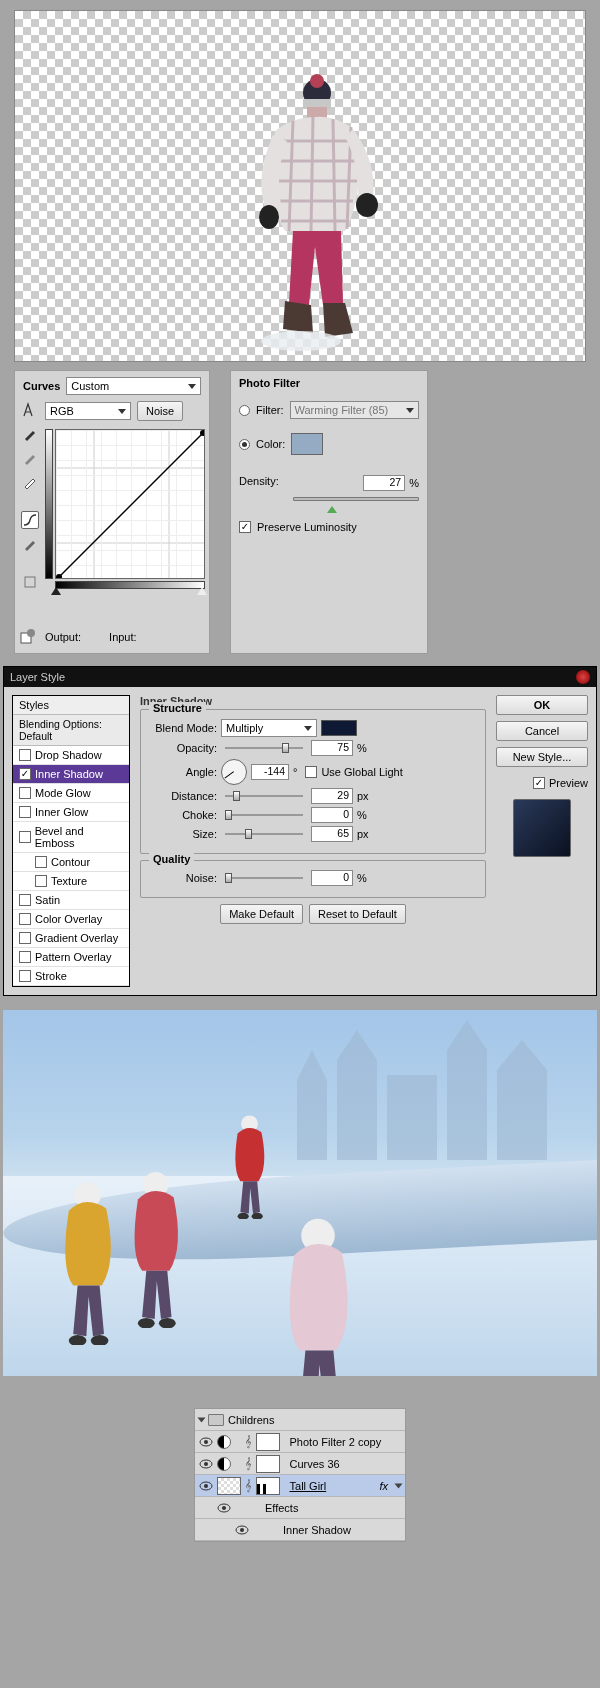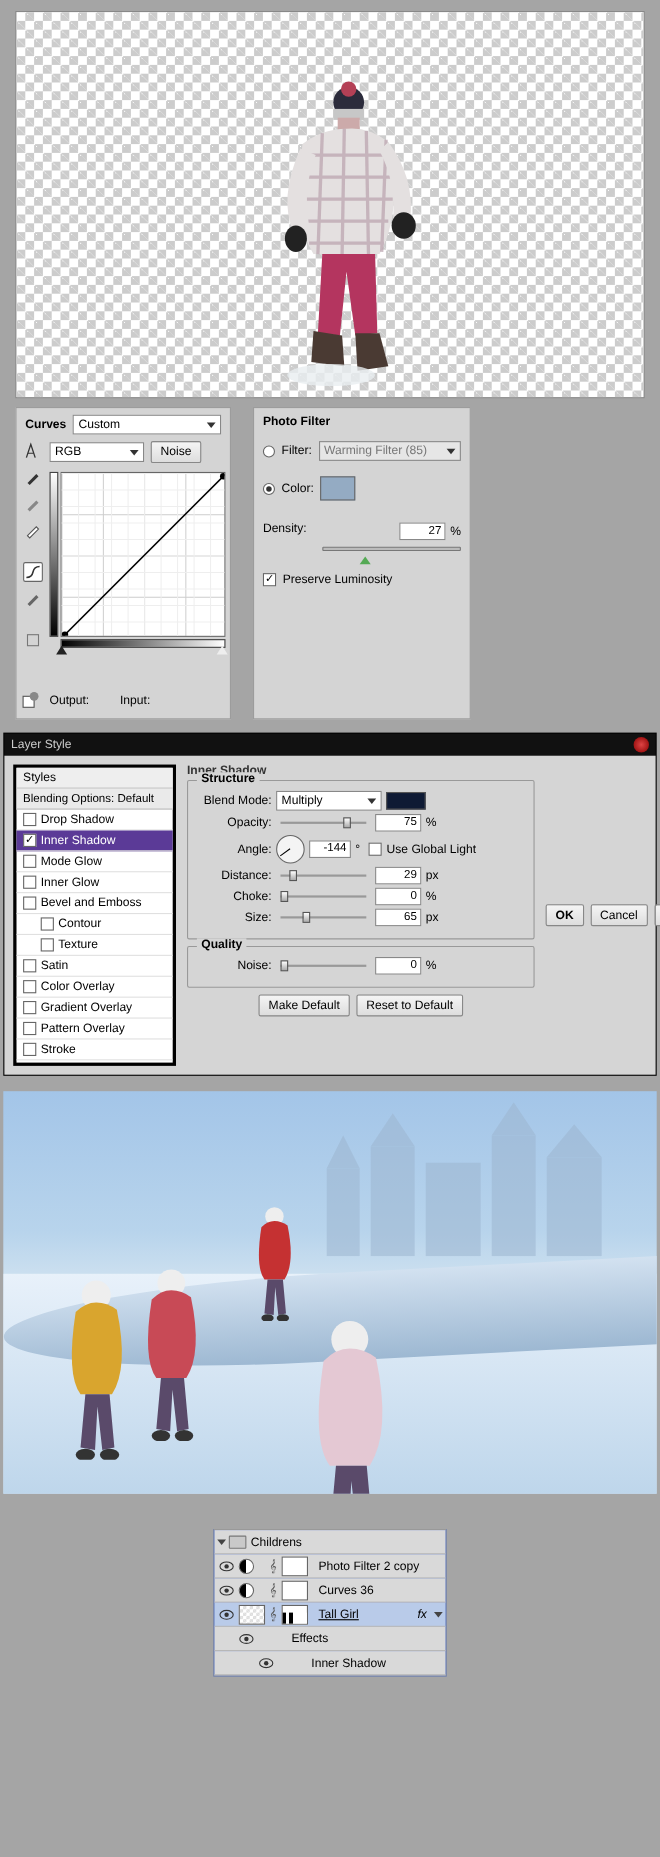--- a/index.html
+++ b/index.html
@@ -51,21 +51,21 @@
   .swatch { width:32px;height:22px; border:1px solid #666;}
   .num-input { width:42px; height:16px; background:#fff; border:1px solid #888; text-align:right; padding:0 3px; font-size:10.5px;}
   .slider-track { position:relative; height:4px; background:#bbb; border:1px solid #777; flex:1; border-radius:1px;}
   .dens-arrow{position:absolute;top:8px;width:0;height:0;border-left:5px solid transparent;border-right:5px solid transparent;border-bottom:7px solid #5a5;}
   
   
   .ls-dialog { margin: 12px 3px 0 3px; background:#000; padding:1px; }
   .ls-titlebar { background:#111; color:#ccc; display:flex; align-items:center; justify-content:space-between; height:20px; padding:0 6px;}
   .ls-closeic { width:14px;height:14px;border-radius:50%; background: radial-gradient(#d44,#800);}
   .ls-body { background:#d5d5d5; display:flex; padding:8px; gap:10px; min-height:290px;}
-  .ls-left { width:148px; background:#fff; border:3px solid #000000;}
+  .ls-left { width:118px; background:#fff; border:1px solid #000000;}
   .ls-left-head { background:#eee; border-bottom:1px solid #bbb; padding:3px 6px;}
   .ls-left-sub { background:#eaeaea; border-bottom:1px solid #bbb; padding:3px 6px; font-size:10.5px;}
   .ls-item { display:flex; align-items:center; gap:4px; padding:3px 6px; border-bottom:1px solid #e0e0e0;}
   .ls-item.sel { background:#5b3a97; color:#fff;}
   .ls-item.sel .checkbox{background:#fff;}
   .ls-item .checkbox.checked::after{color:#000;}
   .ls-item.indent { padding-left:22px;}
   
   .ls-center { flex:1; }
   .fieldset { border:1px solid #999; border-radius:2px; padding:6px 8px 8px 8px; margin-bottom:6px; position:relative;}
@@ -74,33 +74,33 @@
   .form-row { display:flex; align-items:center; margin:3px 0; gap:4px;}
   .form-lbl { width:68px; text-align:right; font-size:11px;}
   .color-chip { width:36px; height:16px; border:1px solid #555;}
   .angle-dial { width:26px;height:26px;border:1px solid #666;border-radius:50%;background:#f4f4f4;position:relative;}
   .angle-dial .needle{position:absolute;left:50%;top:50%;width:11px;height:1px;background:#000;transform-origin:0 0;}
   .mini-slider { width:78px; height:2px; background:#999; position:relative; margin:0 4px;}
   .mini-slider .th{position:absolute; top:-4px; width:7px;height:10px;background:linear-gradient(#fff,#aaa);border:1px solid #555;}
   .contour-sw { width:28px;height:22px;border:1px solid #555;background:linear-gradient(135deg,#555 50%,#ccc 50%);position:relative;}
   .contour-sw .ar{position:absolute;right:-12px;top:6px;width:0;height:0;border-left:4px solid transparent;border-right:4px solid transparent;border-top:5px solid #333;}
   
-  .ls-right { width:92px; display:flex; flex-direction:row; gap:6px; align-items:center;}
+  .ls-right { width:92px; display:flex; flex-direction:column; gap:6px; align-items:flex-end;}
   .ls-right .btn{width:100%;}
   .preview-box { width:58px;height:58px;border:1px solid #666;border-radius:2px;background:linear-gradient(135deg,#2a3a5a,#0a1020);align-self:center;margin-top:4px;}
   
   
   .composite { margin:14px 3px 0 3px; height:366px; background:linear-gradient(#a3c5e8 0%, #b8d4ec 35%, #dce9f2 55%, #c9ddee 100%); position:relative; overflow:hidden;}
   .road { position:absolute; left:0; top:150px; width:200%; height:80px; background:linear-gradient(#d2e1f0,#9db8d2); border-radius:50% / 100%; transform:rotate(-3deg) skewX(-24deg);}
   .snow { position:absolute; left:0; bottom:0; height:200px; width:100%; background:linear-gradient(#e8f1fa,#bed6eb);}
   .castle { position:absolute; right:40px; top:10px; width:270px; height:140px; opacity:0.55; }
   .person{position:absolute;}
   
   
-  .layers-panel { width:212px; margin:32px auto 20px auto; background:#1d4ed8; border:1px solid #999;}
+  .layers-panel { width:212px; margin:32px auto 20px auto; background:#701a75; border:1px solid #999;}
   .lp-row { display:flex; align-items:center; height:22px; border-bottom:1px solid #b7b7b7; padding:0 4px; gap:4px; background:#d9d9d9;}
   .lp-row.sel { background:#b9cbe9;}
   .lp-row.sub { padding-left:22px;}
   .lp-row.sub2 { padding-left:40px;}
   .eye{width:14px;display:flex;justify-content:center;}
   .eye svg{width:14px;height:10px;}
   .thumb-sq { width:24px;height:18px;border:1px solid #666;background:#fff;}
   .thumb-mask { width:24px;height:18px;border:1px solid #666;background:#fff; display:flex;align-items:flex-end;justify-content:flex-start;}
   .thumb-mask .bars{width:100%;height:10px;background:linear-gradient(90deg,#000 3px,#fff 3px 6px,#000 6px 9px,#fff 9px);}
   .thumb-img { width:24px;height:18px;border:1px solid #666; background-image:

